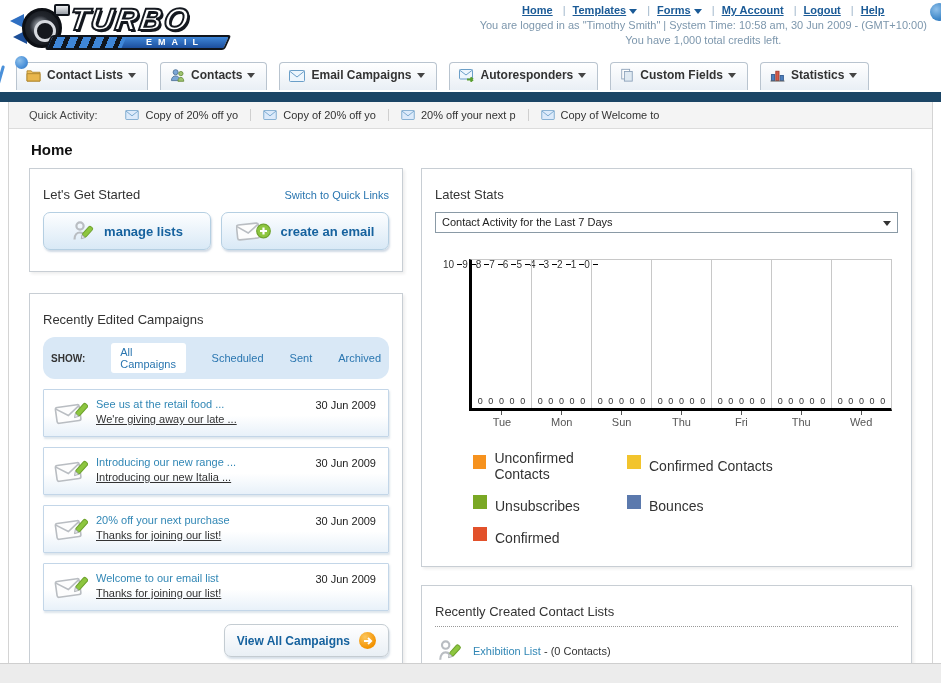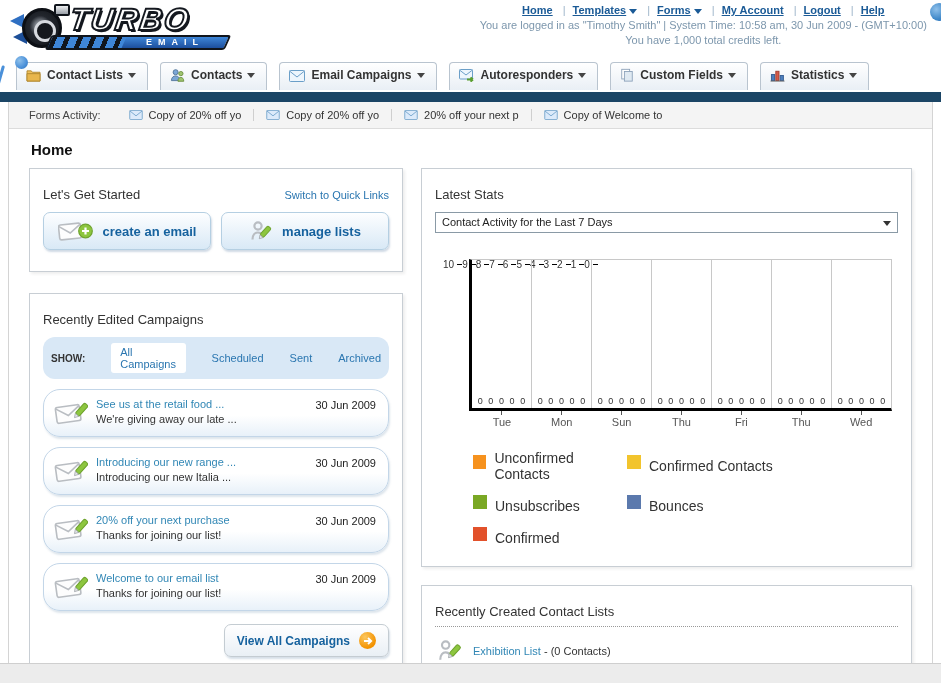--- a/index.html
+++ b/index.html
@@ -83,23 +83,23 @@
   .gs-btn { flex:1; display:flex; align-items:center; justify-content:center; gap:9px; height:38px;
         background:linear-gradient(#fdfeff,#d9e9f6); border:1px solid #b5cfe2; border-radius:7px;
         box-shadow:1px 2px 2px rgba(120,150,180,.35); font-size:13px; font-weight:bold; color:#16629e; cursor:pointer; }
 
   
   .camp-panel { margin-top:21px; }
   .show-bar { background:#d9e8f6; padding:6px 8px; display:flex; align-items:center; gap:26px; border-radius:12px;justify-content:flex-end; }
   .show-label { font-size:10px; font-weight:bold; color:#333; }
   .filter { color:#2a76b0; cursor:pointer; }
   .filter.active { background:#fff; padding:3px 9px; border-radius:3px; }
-  .camp-row { position:relative; margin-top:10px; border:1px solid #c3d6e8; border-radius:17px; padding:8px 10px 8px 52px;
+  .camp-row { position:relative; margin-top:10px; border:1px solid #c3d6e8; border-radius:1px; padding:8px 10px 8px 52px;
         background:linear-gradient(#ffffff 55%, #e8f1f9); box-shadow:1px 2px 2px rgba(120,150,180,.25);
-        min-height:48px; cursor:pointer; }
+        min-height:48px; cursor:pointer;text-decoration:underline; }
   .camp-row .cicon { position:absolute; left:10px; top:9px; }
   .camp-title { color:#3187b5; text-decoration:none; display:inline-block; margin-bottom:3px; cursor:pointer; }
   .camp-sub { color:#333; }
   .camp-date { position:absolute; right:12px; top:9px; color:#222; }
   .view-all-row { display:flex; justify-content:flex-end; margin-top:13px; }
   .pill-btn { display:flex; align-items:center; gap:9px; padding:7px 12px; background:linear-gradient(#ffffff,#e9eff5);
         border:1px solid #c4ccd2; border-radius:7px; box-shadow:1px 2px 2px rgba(120,150,180,.3);
         font-size:12px; font-weight:bold; color:#16629e; cursor:pointer; }
 
   
@@ -217,21 +217,21 @@
             <rect x="10.9" y="8" width="3.4" height="5.5" fill="#4d7fbe" stroke="#355d92"></rect>
             <path d="M0.5 14h15" stroke="#666"></path>
           </svg></span><span>Statistics</span><span class="tcaret"></span>
     </div>
   </div>
   <div class="navy-bar"></div>
 
   <div class="frame">
 
     <div class="activity-bar">
-      <span class="activity-label">Forms Activity:</span>
+      <span class="activity-label">Quick Activity:</span>
       <span class="act-item">
         <svg width="14" height="10" viewBox="0 0 16 12">
             <rect x="0.5" y="0.5" width="15" height="11" rx="1" fill="#dceafa" stroke="#6b9fc8"></rect>
             <path d="M0.5 1L8 7l7.5-6" fill="none" stroke="#6b9fc8"></path>
           </svg>
         <span>Copy of 20% off yo</span>
       </span>
       <span class="act-item">
         <svg width="14" height="10" viewBox="0 0 16 12">
             <rect x="0.5" y="0.5" width="15" height="11" rx="1" fill="#dceafa" stroke="#6b9fc8"></rect>
@@ -262,40 +262,40 @@
 
         <div class="col-left">
 
           <div class="panel">
             <div class="gs-head">
               <span class="panel-title" style="margin:0">Let's Get Started</span>
               <a class="link">Switch to Quick Links</a>
             </div>
             <div class="gs-buttons">
               <div class="gs-btn">
-                <svg width="36" height="22" viewBox="0 0 36 22">
-                    <g transform="rotate(-6 12 11)">
-                      <rect x="1" y="4" width="22" height="15" rx="2" fill="#fdfdfd" stroke="#b9bdc2" stroke-width="1.6"></rect>
-                      <path d="M1.5 5.5L12 13l10.5-7.5" fill="none" stroke="#b9bdc2" stroke-width="1.6"></path>
-                    </g>
-                    <circle cx="27.5" cy="11" r="6.8" fill="#8dc63f" stroke="#6fa32e" stroke-width="1.2"></circle>
-                    <path d="M27.5 7.5v7M24 11h7" stroke="#fff" stroke-width="2.2"></path>
-                  </svg>
-                <span>create an email</span>
-              </div>
-              <div class="gs-btn">
                 <svg width="24" height="24" viewBox="0 0 24 24">
                     <circle cx="9" cy="7" r="3.6" fill="none" stroke="#b9bdc2" stroke-width="2.2"></circle>
                     <path d="M3.5 20.5c0-4.6 2.6-7 5.5-7 1.6 0 3 .7 4 1.9" fill="none" stroke="#b9bdc2" stroke-width="2.2"></path>
                     <g transform="rotate(42 15 14)">
                       <rect x="13" y="6" width="4.6" height="12" rx="1.6" fill="#8dc63f" stroke="#6fa32e"></rect>
                       <path d="M13.2 18l2.1 3.4 2.1-3.4z" fill="#e7e9ea" stroke="#9aa0a5" stroke-width=".7"></path>
                     </g>
                   </svg>
                 <span>manage lists</span>
+              </div>
+              <div class="gs-btn">
+                <svg width="36" height="22" viewBox="0 0 36 22">
+                    <g transform="rotate(-6 12 11)">
+                      <rect x="1" y="4" width="22" height="15" rx="2" fill="#fdfdfd" stroke="#b9bdc2" stroke-width="1.6"></rect>
+                      <path d="M1.5 5.5L12 13l10.5-7.5" fill="none" stroke="#b9bdc2" stroke-width="1.6"></path>
+                    </g>
+                    <circle cx="27.5" cy="11" r="6.8" fill="#8dc63f" stroke="#6fa32e" stroke-width="1.2"></circle>
+                    <path d="M27.5 7.5v7M24 11h7" stroke="#fff" stroke-width="2.2"></path>
+                  </svg>
+                <span>create an email</span>
               </div>
             </div>
           </div>
 
           <div class="panel camp-panel">
             <div class="panel-title">Recently Edited Campaigns</div>
             <div class="show-bar">
               <span class="show-label">SHOW:</span>
               <span class="filter active">All Campaigns</span>
               <span class="filter">Scheduled</span>

